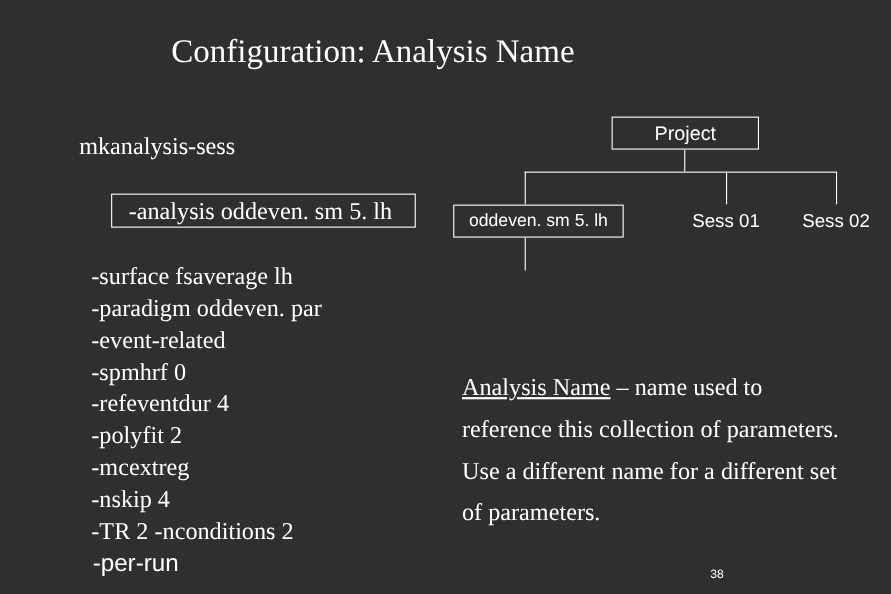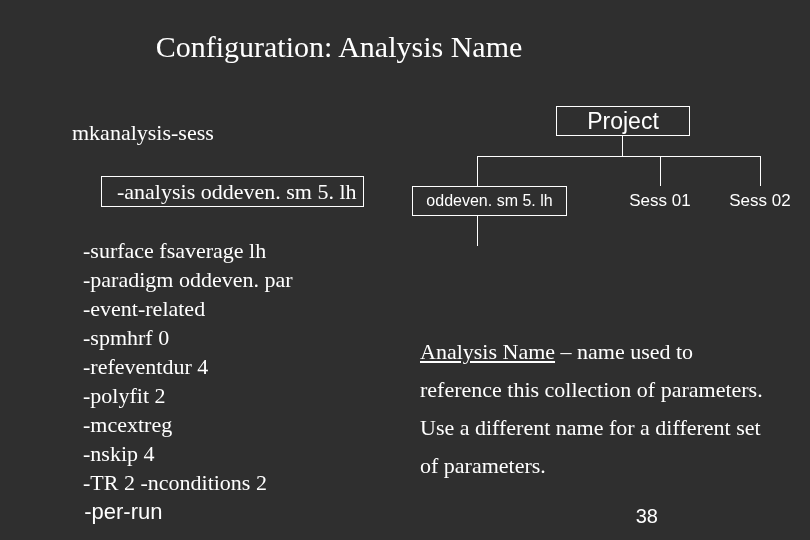--- a/index.html
+++ b/index.html
@@ -32,21 +32,21 @@
     font-size: 22px;
     line-height: 29px;
   }
   .cmdblock .row { white-space: pre; }
   .cmdblock .row.boxed-wrap {
     position: relative;
   }
   .cmdblock .boxed {
     display: inline-block;
     border: 1px solid #fff;
-    padding: 0 6px 0 4px;
+    padding: 0 20px 0 4px;
     margin-left: -4px;
   }
   .cmdblock .per-run {
     font-family: Arial, Helvetica, sans-serif;
     font-size: 22px;
   }
   
   .diagram {
     position: absolute;
     top: 106px;
@@ -58,21 +58,21 @@
     position: absolute;
     border: 1px solid #fff;
     background: #2f2f2f;
     font-family: Arial, Helvetica, sans-serif;
     color: #fff;
     text-align: center;
     display: flex;
     align-items: center;
     justify-content: center;
   }
-  .node.project { top: 0; left: 156px; width: 134px; height: 30px; font-size: 23px; }
+  .node.project { top: 0; left: 156px; width: 134px; height: 30px; font-size: 18px; }
   .node.odd     { top: 80px; left: 12px;   width: 155px; height: 30px; font-size: 16px; }
   .node.s01     { top: 80px; left: 220px; width: 80px; height: 30px; font-size: 17px; border: none; }
   .node.s02     { top: 80px; left: 320px; width: 80px; height: 30px; font-size: 17px; border: none; }
   .node.info    { top: 140px; left: 18px; width: 120px; height: 24px; font-size: 14px; }
   
   .ln { position: absolute; background: #fff; }
   .ln.v1  { top: 30px; left: 222px; width: 1px; height: 20px; } 
   .ln.h1  { top: 50px; left: 77px;  width: 283px; height: 1px; } 
   .ln.v2a { top: 50px; left: 77px;  width: 1px;  height: 30px; } 
   .ln.v2b { top: 50px; left: 260px; width: 1px;  height: 30px; } 
@@ -85,21 +85,21 @@
     width: 350px;
     font-size: 22px;
     line-height: 38px;
   }
   .desc .u { text-decoration: underline; }
   .pagenum {
     position: absolute;
     bottom: 12px;
     right: 20px;
     font-family: Arial, Helvetica, sans-serif;
-    font-size: 20px;
+    font-size: 11px;
     color: #fff;
     margin-left: 18px;
   }
 </style>
 </head>
 <body>
 
 <div class="slide">
 
   <div class="title">Configuration: Analysis Name</div>

